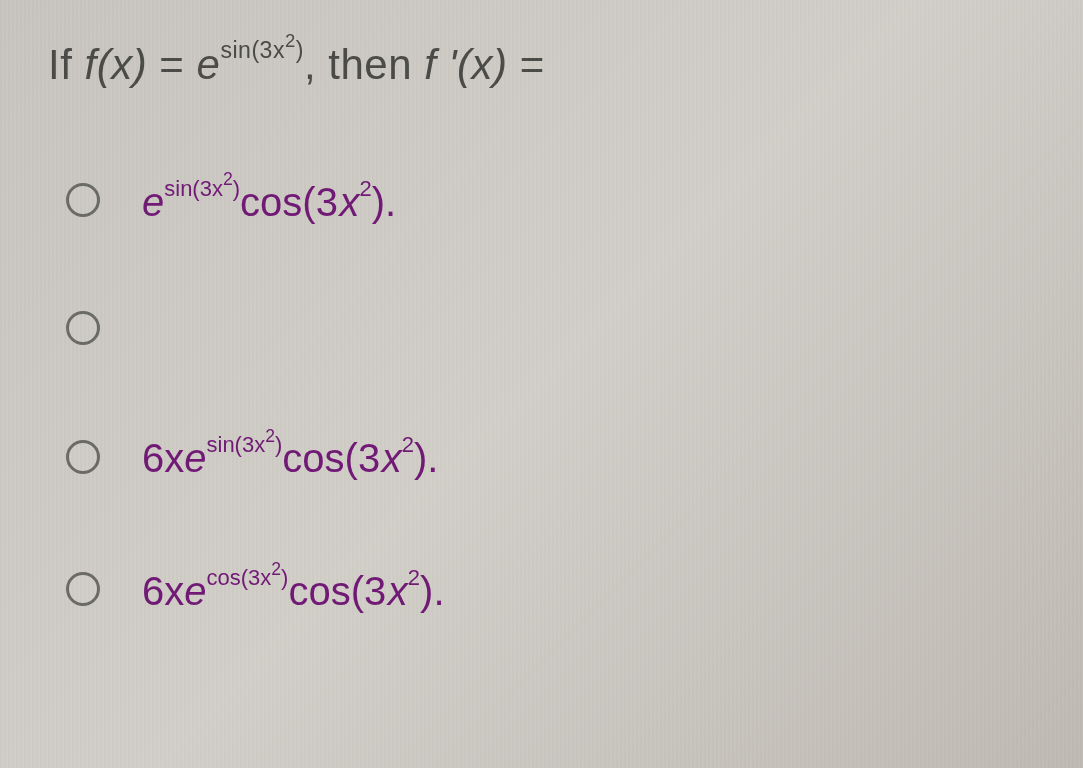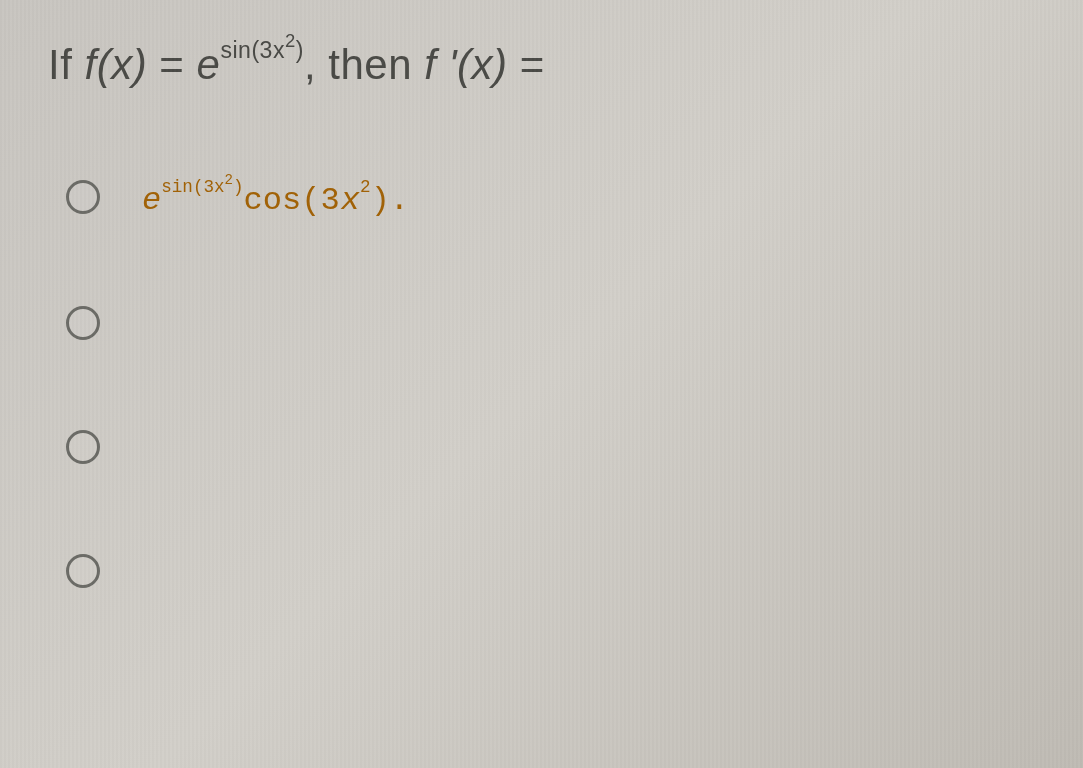--- a/index.html
+++ b/index.html
@@ -53,23 +53,23 @@
   }
   .radio {
     width: 34px;
     height: 34px;
     border: 3px solid #6b6b66;
     border-radius: 50%;
     flex-shrink: 0;
     background: rgba(255,255,255,0.05);
   }
   .expr {
-    font-size: 32px;
-    color: #a16207;
-    font-family: Liberation Mono, monospace;
+    font-size: 40px;
+    color: #701a75;
+    font-family: Liberation Sans, sans-serif;
     position: relative;
     line-height: 1;
   }
   .e { font-style: italic; }
   .x { font-style: italic; }
   .sup {
     font-size: 0.55em;
     vertical-align: super;
     position: relative;
     top: -0.25em;
@@ -97,19 +97,25 @@
       <span></span><span class="e">e</span><span class="sup"><span>sin(3x</span><span class="sup2">2</span><span>)</span></span><span>cos(3</span><span class="thinsp"></span><span class="x">x</span><span class="sup">2</span><span>).</span>
     </div>
   </div>
 
   <div class="option">
     <div class="radio"></div>
   </div>
 
   <div class="option">
     <div class="radio"></div>
+    <div class="expr">
+      <span>6x</span><span class="e">e</span><span class="sup"><span>sin(3x</span><span class="sup2">2</span><span>)</span></span><span>cos(3</span><span class="thinsp"></span><span class="x">x</span><span class="sup">2</span><span>).</span>
+    </div>
   </div>
 
   <div class="option">
     <div class="radio"></div>
+    <div class="expr">
+      <span>6x</span><span class="e">e</span><span class="sup"><span>cos(3x</span><span class="sup2">2</span><span>)</span></span><span>cos(3</span><span class="thinsp"></span><span class="x">x</span><span class="sup">2</span><span>).</span>
+    </div>
   </div>
 
 </div>
 
 </body></html>

